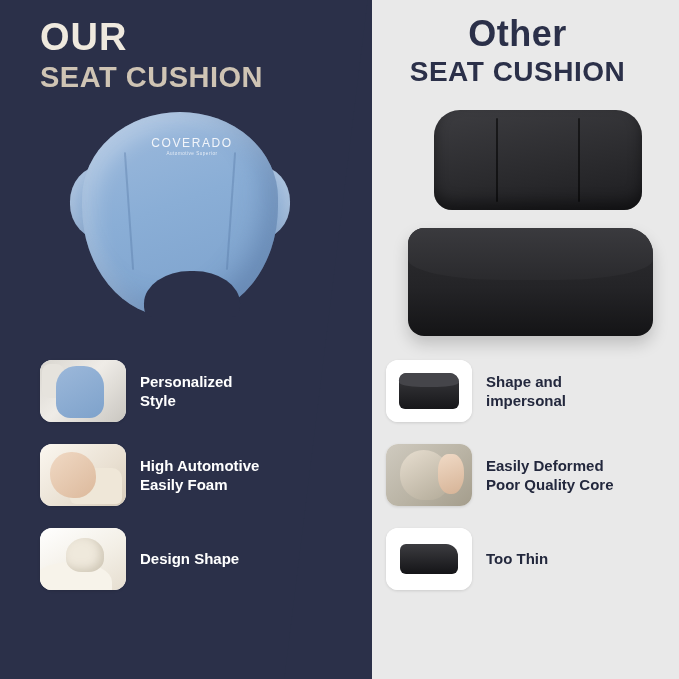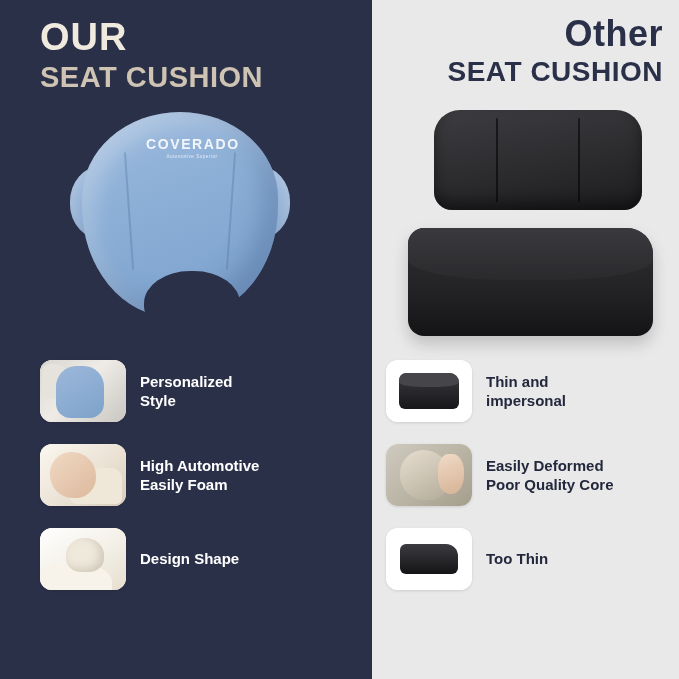--- a/index.html
+++ b/index.html
@@ -80,21 +80,21 @@
     color: #cfc4b4;
     letter-spacing: 0.5px;
     display: block;
     margin-top: 2px;
   }
   .heading-right {
     position: absolute;
     left: 0;
     right: 16px;
     top: 14px;
-    text-align: right;
+    text-align: center;
     line-height: 1.12;
   }
   .heading-right .line1 {
     font-size: 36px;
     font-weight: bold;
     color: #2b3049;
     letter-spacing: 0.5px;
     display: block;
   }
   .heading-right .line2 {
@@ -179,22 +179,22 @@
   .brand-tag {
     position: absolute;
     left: 64px;
     top: 24px;
     width: 92px;
     text-align: center;
     color: #f2f5fa;
     line-height: 1.25;
   }
   .brand-tag .brand {
-    font-size: 14px;
-    font-weight: bold;
+    font-size: 12px;
+    font-weight: normal;
     letter-spacing: 1.6px;
     display: block;
     text-align: center;
   }
   .brand-tag .tagline {
     font-size: 4.6px;
     letter-spacing: 0.5px;
     display: block;
     opacity: 0.85;
   }
@@ -451,21 +451,21 @@
 
       <div class="features-right">
 
         <div class="feature">
           <div class="thumb">
             <div class="th-plain">
               <div class="blk"></div>
             </div>
           </div>
           <div class="feature-text">
-            <div>Thin and</div>
+            <div>Shape and</div>
             <div>impersonal</div>
           </div>
         </div>
 
         <div class="feature">
           <div class="thumb">
             <div class="th-deform">
               <div class="blob"></div>
               <div class="fing"></div>
             </div>

